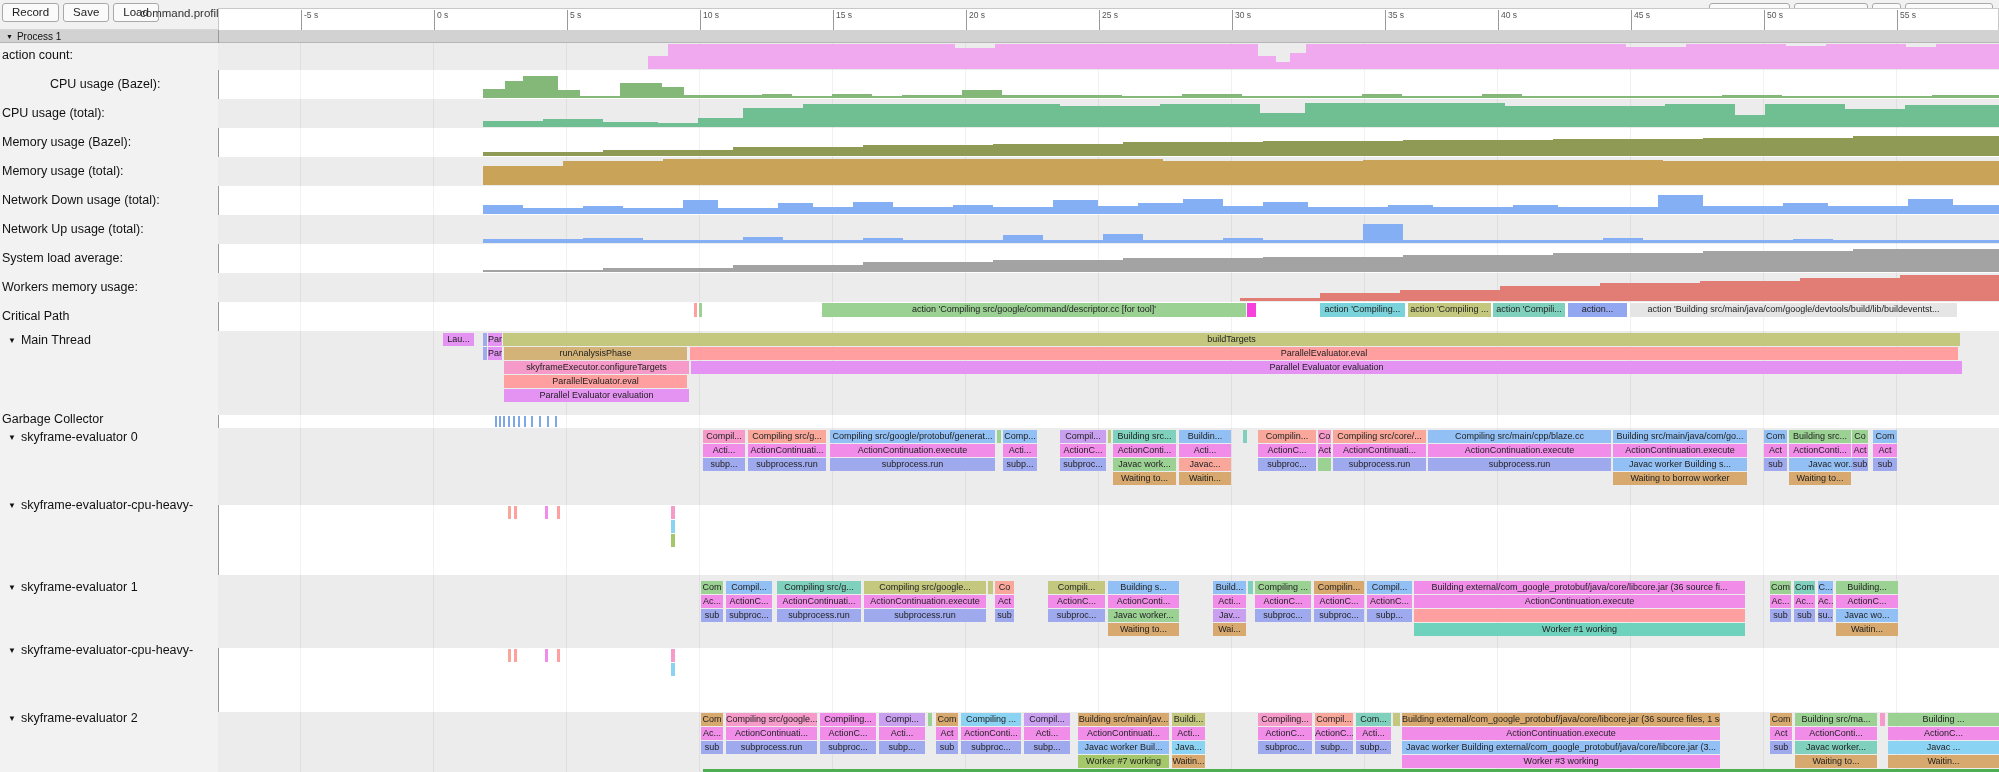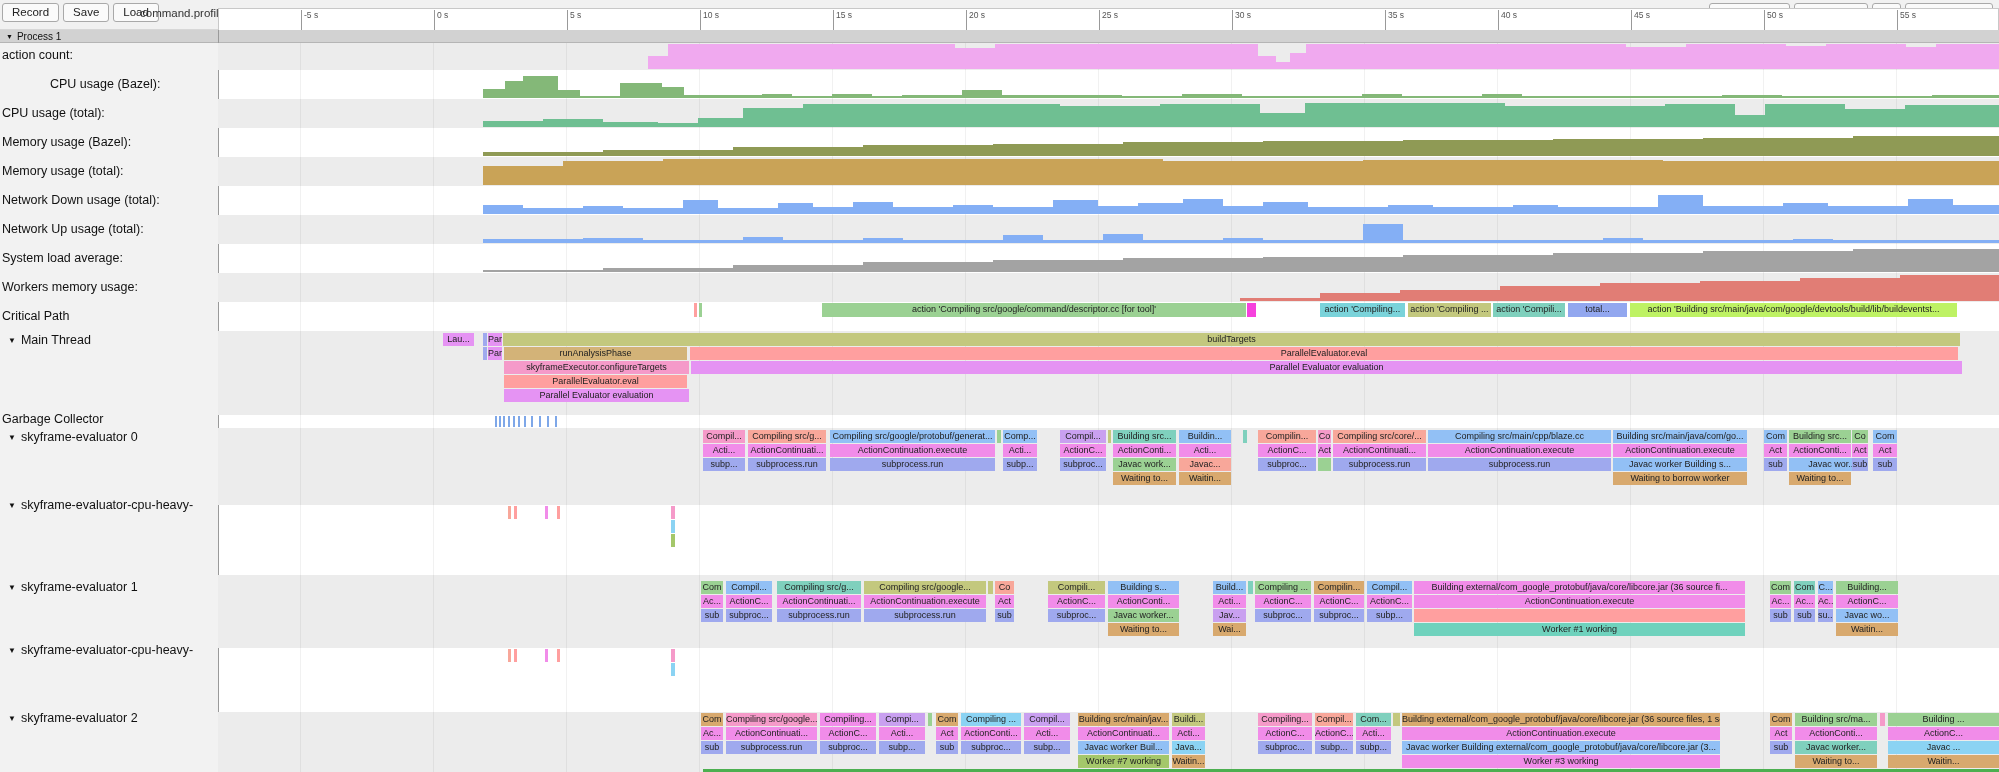--- a/index.html
+++ b/index.html
@@ -298,22 +298,22 @@
     <div class="cbar" style="left: 1482px; top: 238px; width: 100px; height: 20px; background: rgb(225, 125, 117);"></div>
     <div class="cbar" style="left: 1582px; top: 235px; width: 100px; height: 23px; background: rgb(225, 125, 117);"></div>
     <div class="cbar" style="left: 1682px; top: 232px; width: 99px; height: 26px; background: rgb(225, 125, 117);"></div>
     <div class="box" style="left: 476px; top: 260px; width: 3px; height: 14px; background: rgb(255, 159, 159);"></div>
     <div class="box" style="left: 481px; top: 260px; width: 3px; height: 14px; background: rgb(155, 209, 147);"></div>
     <div class="box" style="left: 604px; top: 260px; width: 424px; height: 14px; background: rgb(155, 209, 147);">action 'Compiling src/google/command/descriptor.cc [for tool]'</div>
     <div class="box" style="left: 1029px; top: 260px; width: 9px; height: 14px; background: rgb(246, 65, 221);"></div>
     <div class="box" style="left: 1102px; top: 260px; width: 85px; height: 14px; background: rgb(122, 211, 218);">action 'Compiling...</div>
     <div class="box" style="left: 1190px; top: 260px; width: 83px; height: 14px; background: rgb(195, 200, 126);">action 'Compiling ...</div>
     <div class="box" style="left: 1275px; top: 260px; width: 72px; height: 14px; background: rgb(127, 208, 189);">action 'Compili...</div>
-    <div class="box" style="left: 1350px; top: 260px; width: 59px; height: 14px; background: rgb(146, 167, 239);">total...</div>
-    <div class="box" style="left: 1412px; top: 260px; width: 327px; height: 14px; background: #bef264;">action 'Building src/main/java/com/google/devtools/build/lib/buildeventst...</div>
+    <div class="box" style="left: 1350px; top: 260px; width: 59px; height: 14px; background: rgb(146, 167, 239);">action...</div>
+    <div class="box" style="left: 1412px; top: 260px; width: 327px; height: 14px; background: #e5e5e5;">action 'Building src/main/java/com/google/devtools/build/lib/buildeventst...</div>
     <div class="box" style="left: 225px; top: 290px; width: 31px; height: 13px; background: rgb(229, 147, 243);">Lau...</div>
     <div class="box" style="left: 265px; top: 290px; width: 4px; height: 13px; background: rgb(159, 169, 238);"></div>
     <div class="box" style="left: 270px; top: 290px; width: 14px; height: 13px; background: rgb(229, 147, 243);">Par</div>
     <div class="box" style="left: 285px; top: 290px; width: 1457px; height: 13px; background: rgb(195, 200, 126);">buildTargets</div>
     <div class="box" style="left: 265px; top: 304px; width: 4px; height: 13px; background: rgb(159, 169, 238);"></div>
     <div class="box" style="left: 270px; top: 304px; width: 14px; height: 13px; background: rgb(229, 147, 243);">Par</div>
     <div class="box" style="left: 286px; top: 304px; width: 183px; height: 13px; background: rgb(211, 179, 120);">runAnalysisPhase</div>
     <div class="box" style="left: 472px; top: 304px; width: 1268px; height: 13px; background: rgb(255, 159, 159);">ParallelEvaluator.eval</div>
     <div class="box" style="left: 286px; top: 318px; width: 185px; height: 13px; background: rgb(245, 154, 201);">skyframeExecutor.configureTargets</div>
     <div class="box" style="left: 473px; top: 318px; width: 1271px; height: 13px; background: rgb(229, 147, 243);">Parallel Evaluator evaluation</div>

